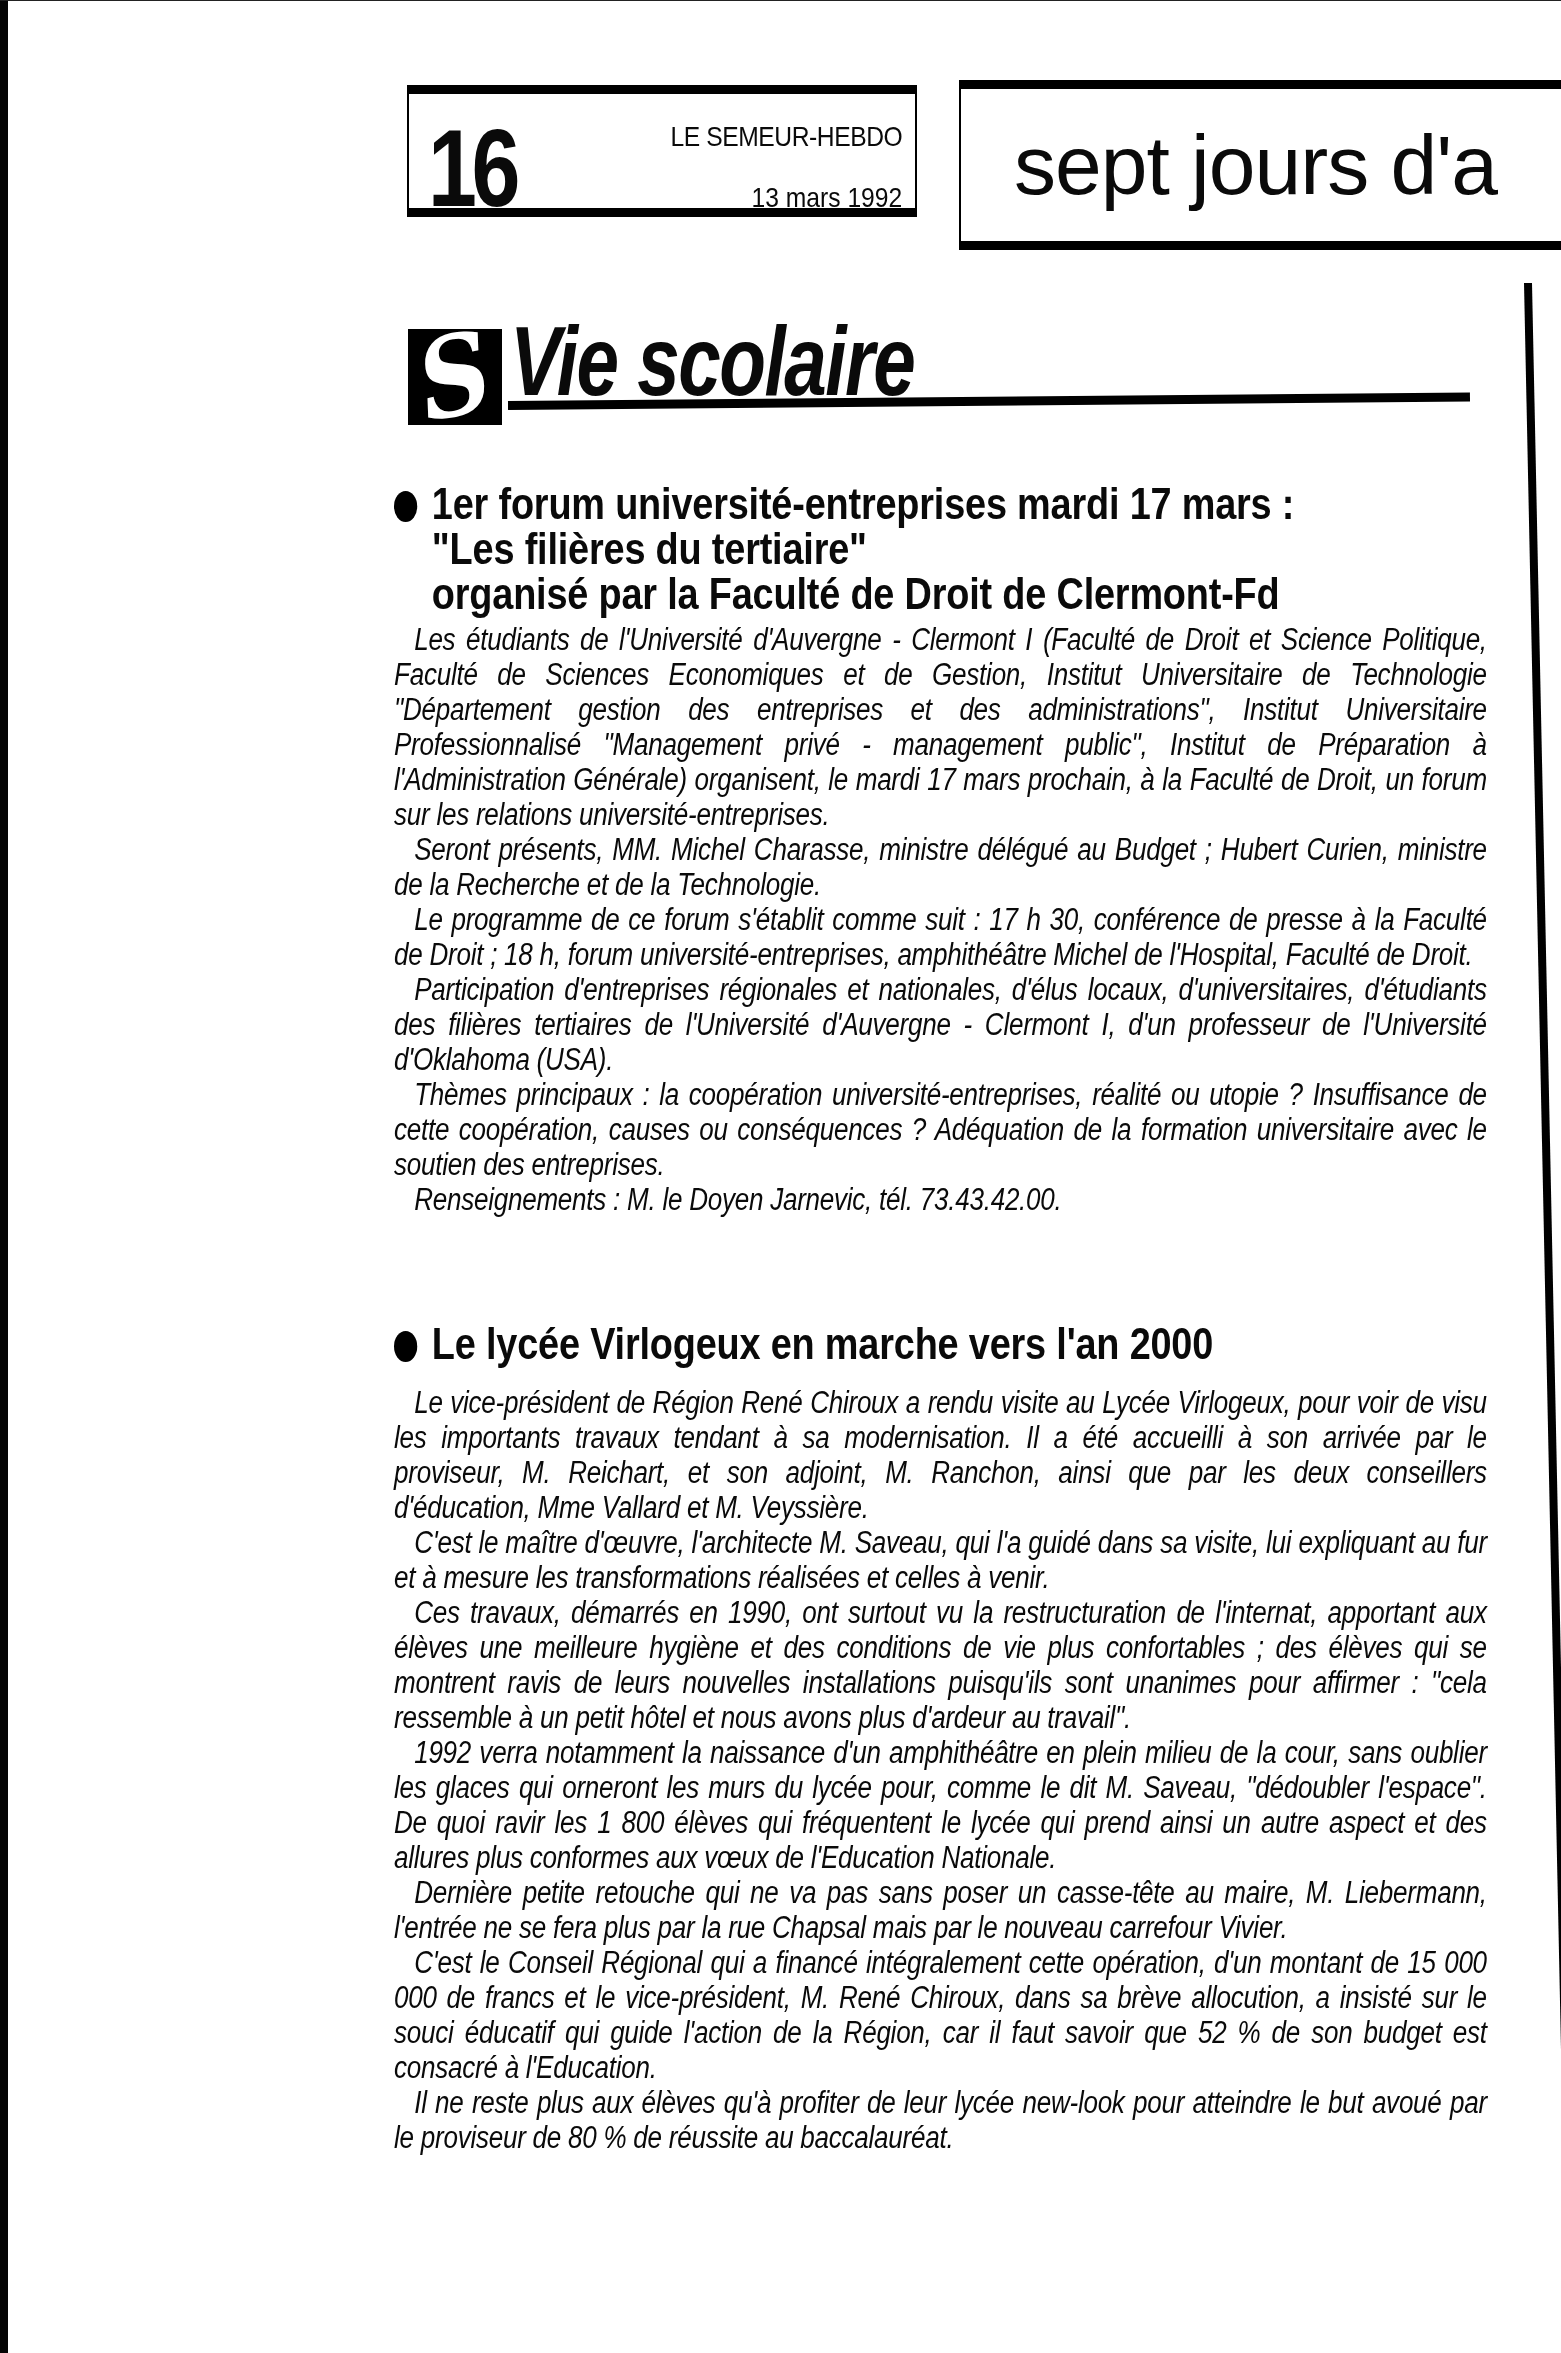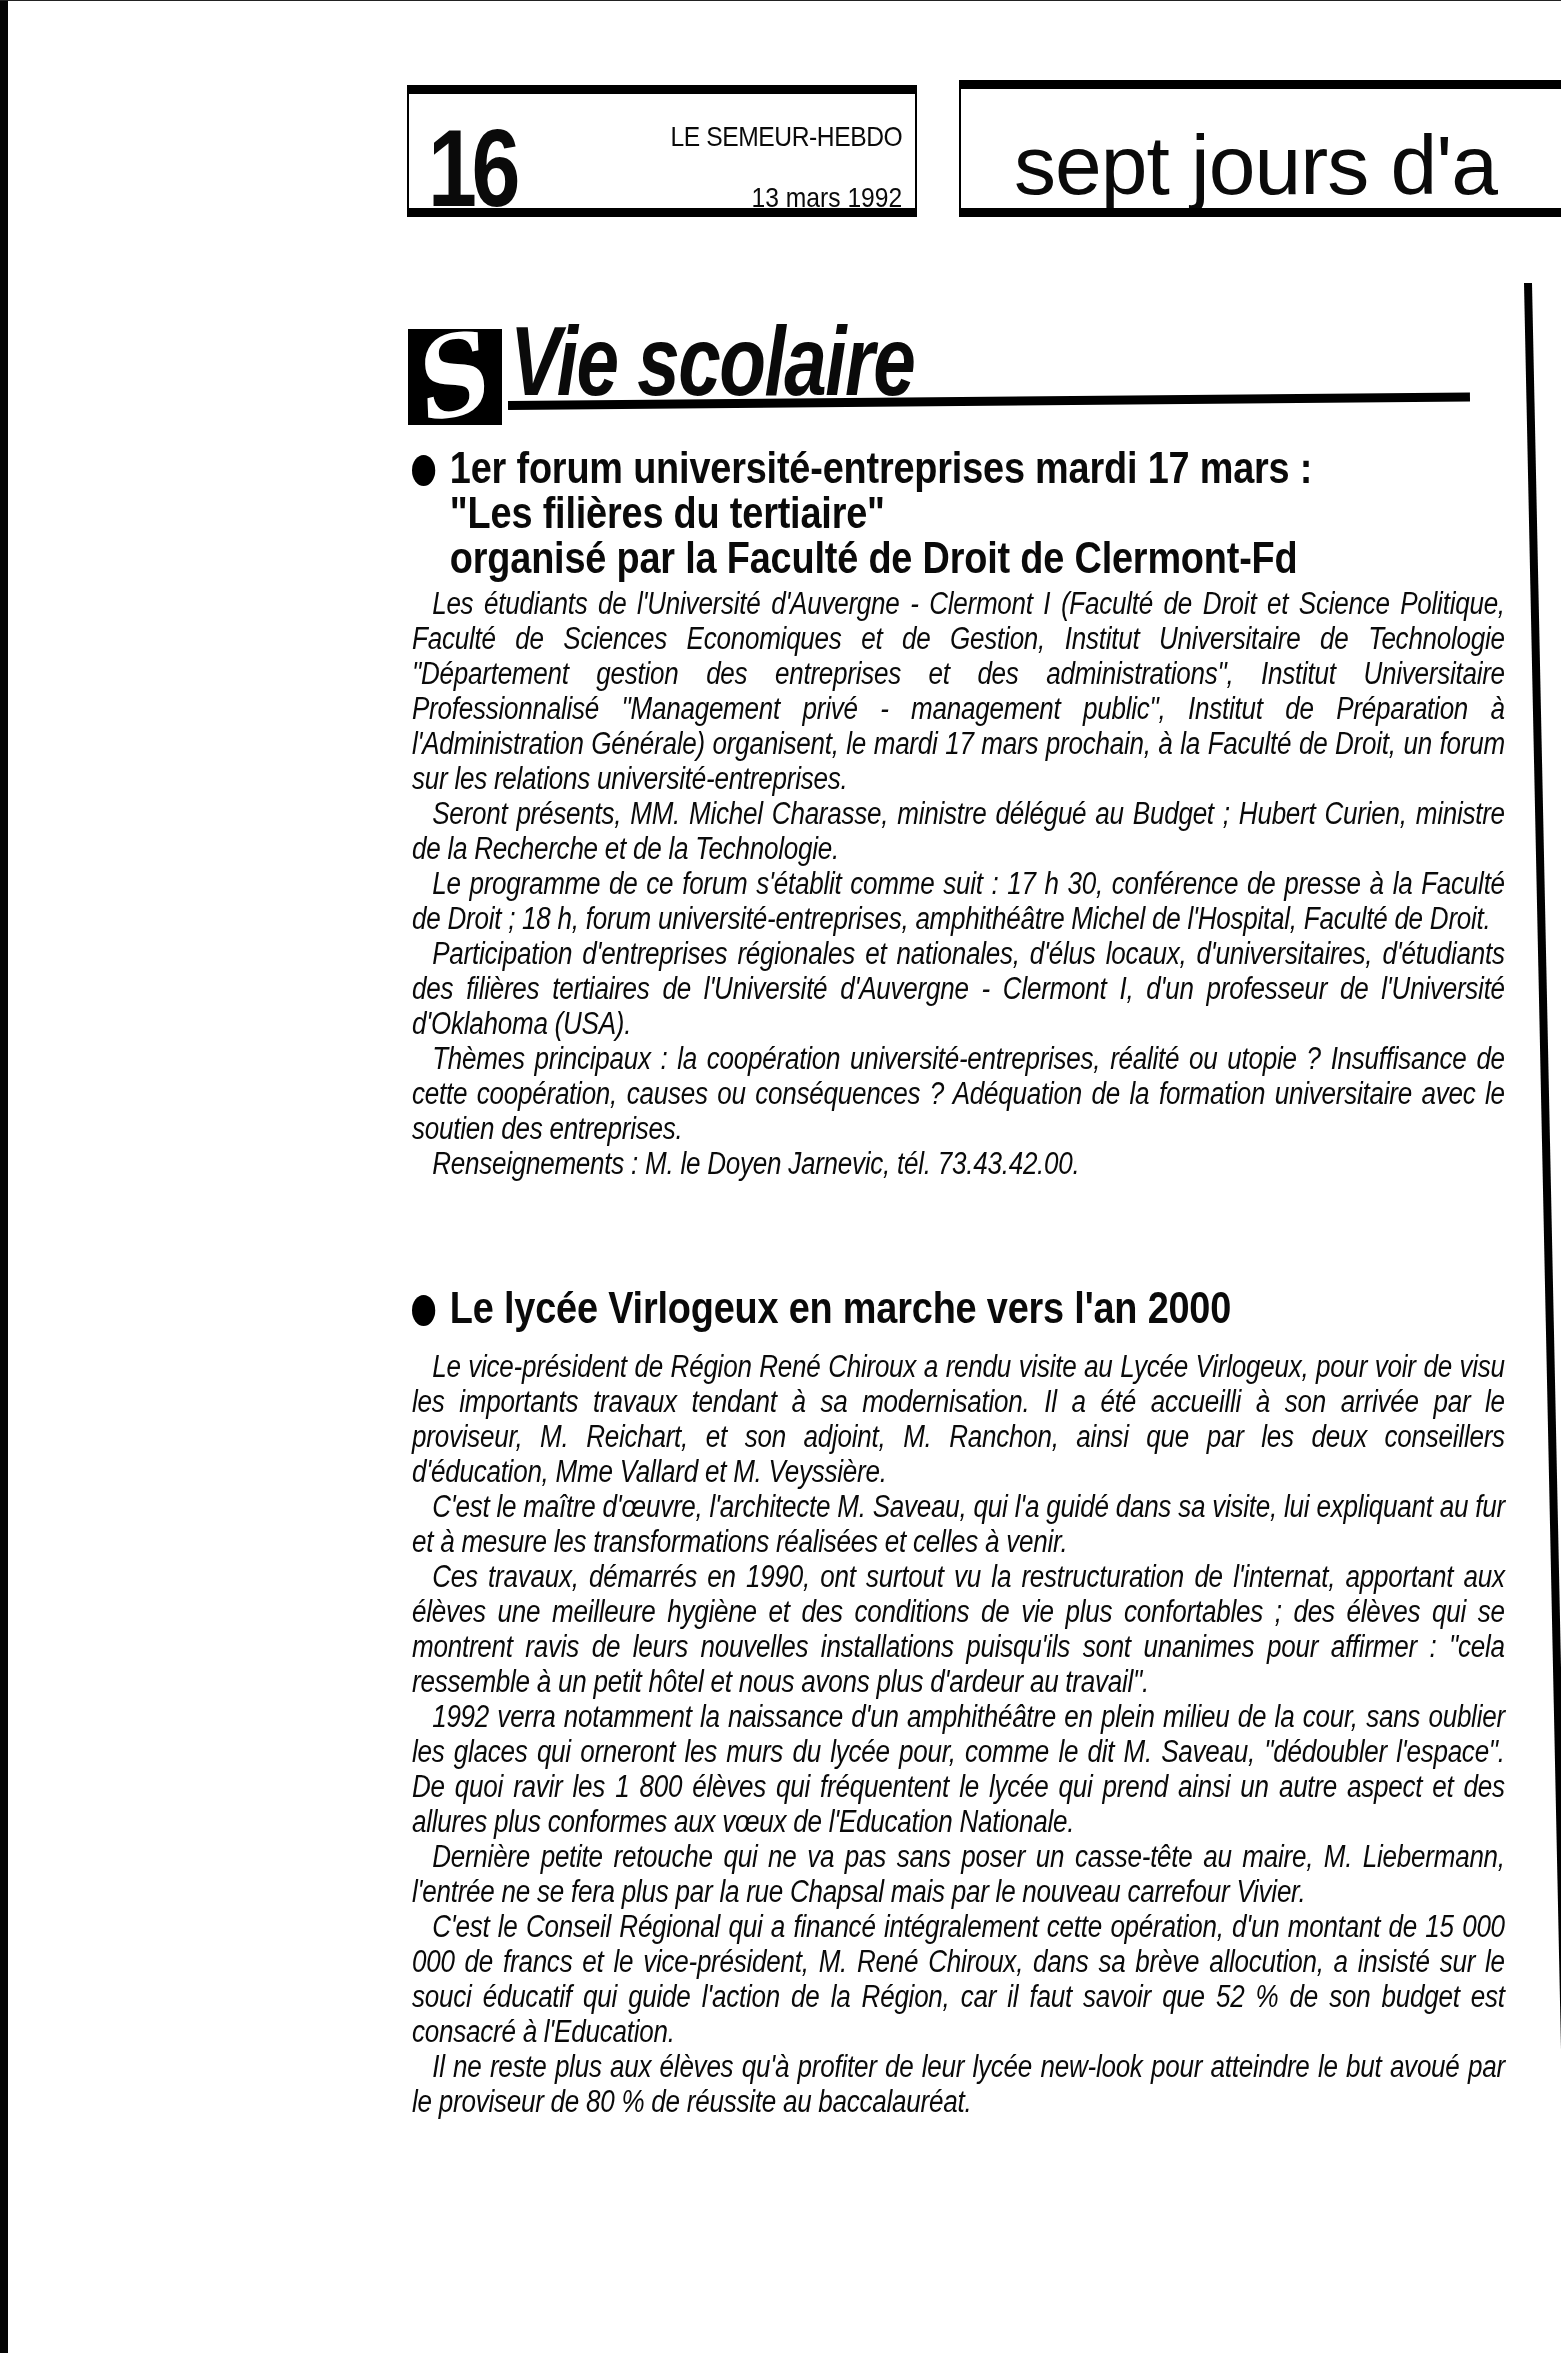--- a/index.html
+++ b/index.html
@@ -33,21 +33,21 @@
     position: absolute; right: 12.4px; top: 27px;
     font-size: 28px; line-height: 31px; letter-spacing: -0.5px;
     transform: scaleX(0.88); transform-origin: right top;
   }
   .folio-date {
     position: absolute; right: 12.4px; top: 88px;
     font-size: 28px; line-height: 31px;
     transform: scaleX(0.88); transform-origin: right top;
   }
   .rubric-box {
-    position: absolute; left: 959px; top: 80px; width: 602px; height: 137px;
+    position: absolute; left: 959px; top: 80px; width: 602px; height: 170px;
     border-top: 9.6px solid #000; border-bottom: 9.6px solid #000;
     border-left: 2.9px solid #000; box-sizing: border-box; overflow: hidden;
   }
   .rubric-title {
     position: absolute; left: 53px; top: 33px; white-space: nowrap;
     font-size: 84px; line-height: 86px; letter-spacing: -1px;
     font-weight: normal;
   }
   .right-rule {
     position: absolute; left: 1524px; top: 283px; width: 7.7px; height: 2071px;
@@ -68,21 +68,21 @@
     position: absolute; left: 510px; top: 309px; white-space: nowrap;
     font-size: 98px; line-height: 105px; font-weight: bold; font-style: italic;
     letter-spacing: -1.9px;
     transform: scaleX(0.78); transform-origin: left top;
   }
   .section-rule {
     position: absolute; left: 508px; top: 401px; width: 962px; height: 8.6px;
     background: #000; transform: rotate(-0.5deg); transform-origin: left center;
   }
   
-  .article { position: absolute; left: 412px; width: 1096px; }
+  .article { position: absolute; left: 394px; width: 1096px; margin-top: 36px; }
   .headline {
     position: relative; padding-left: 44px;
     font-weight: bold; font-size: 44px; line-height: 45px;
     transform: scaleX(0.86); transform-origin: left top;
     width: 1253px; letter-spacing: -0.2px;
   }
   .headline .bullet {
     position: absolute; left: 0; top: 9.6px; width: 27px; height: 31px;
     border-radius: 50%; background: #000;
   }

